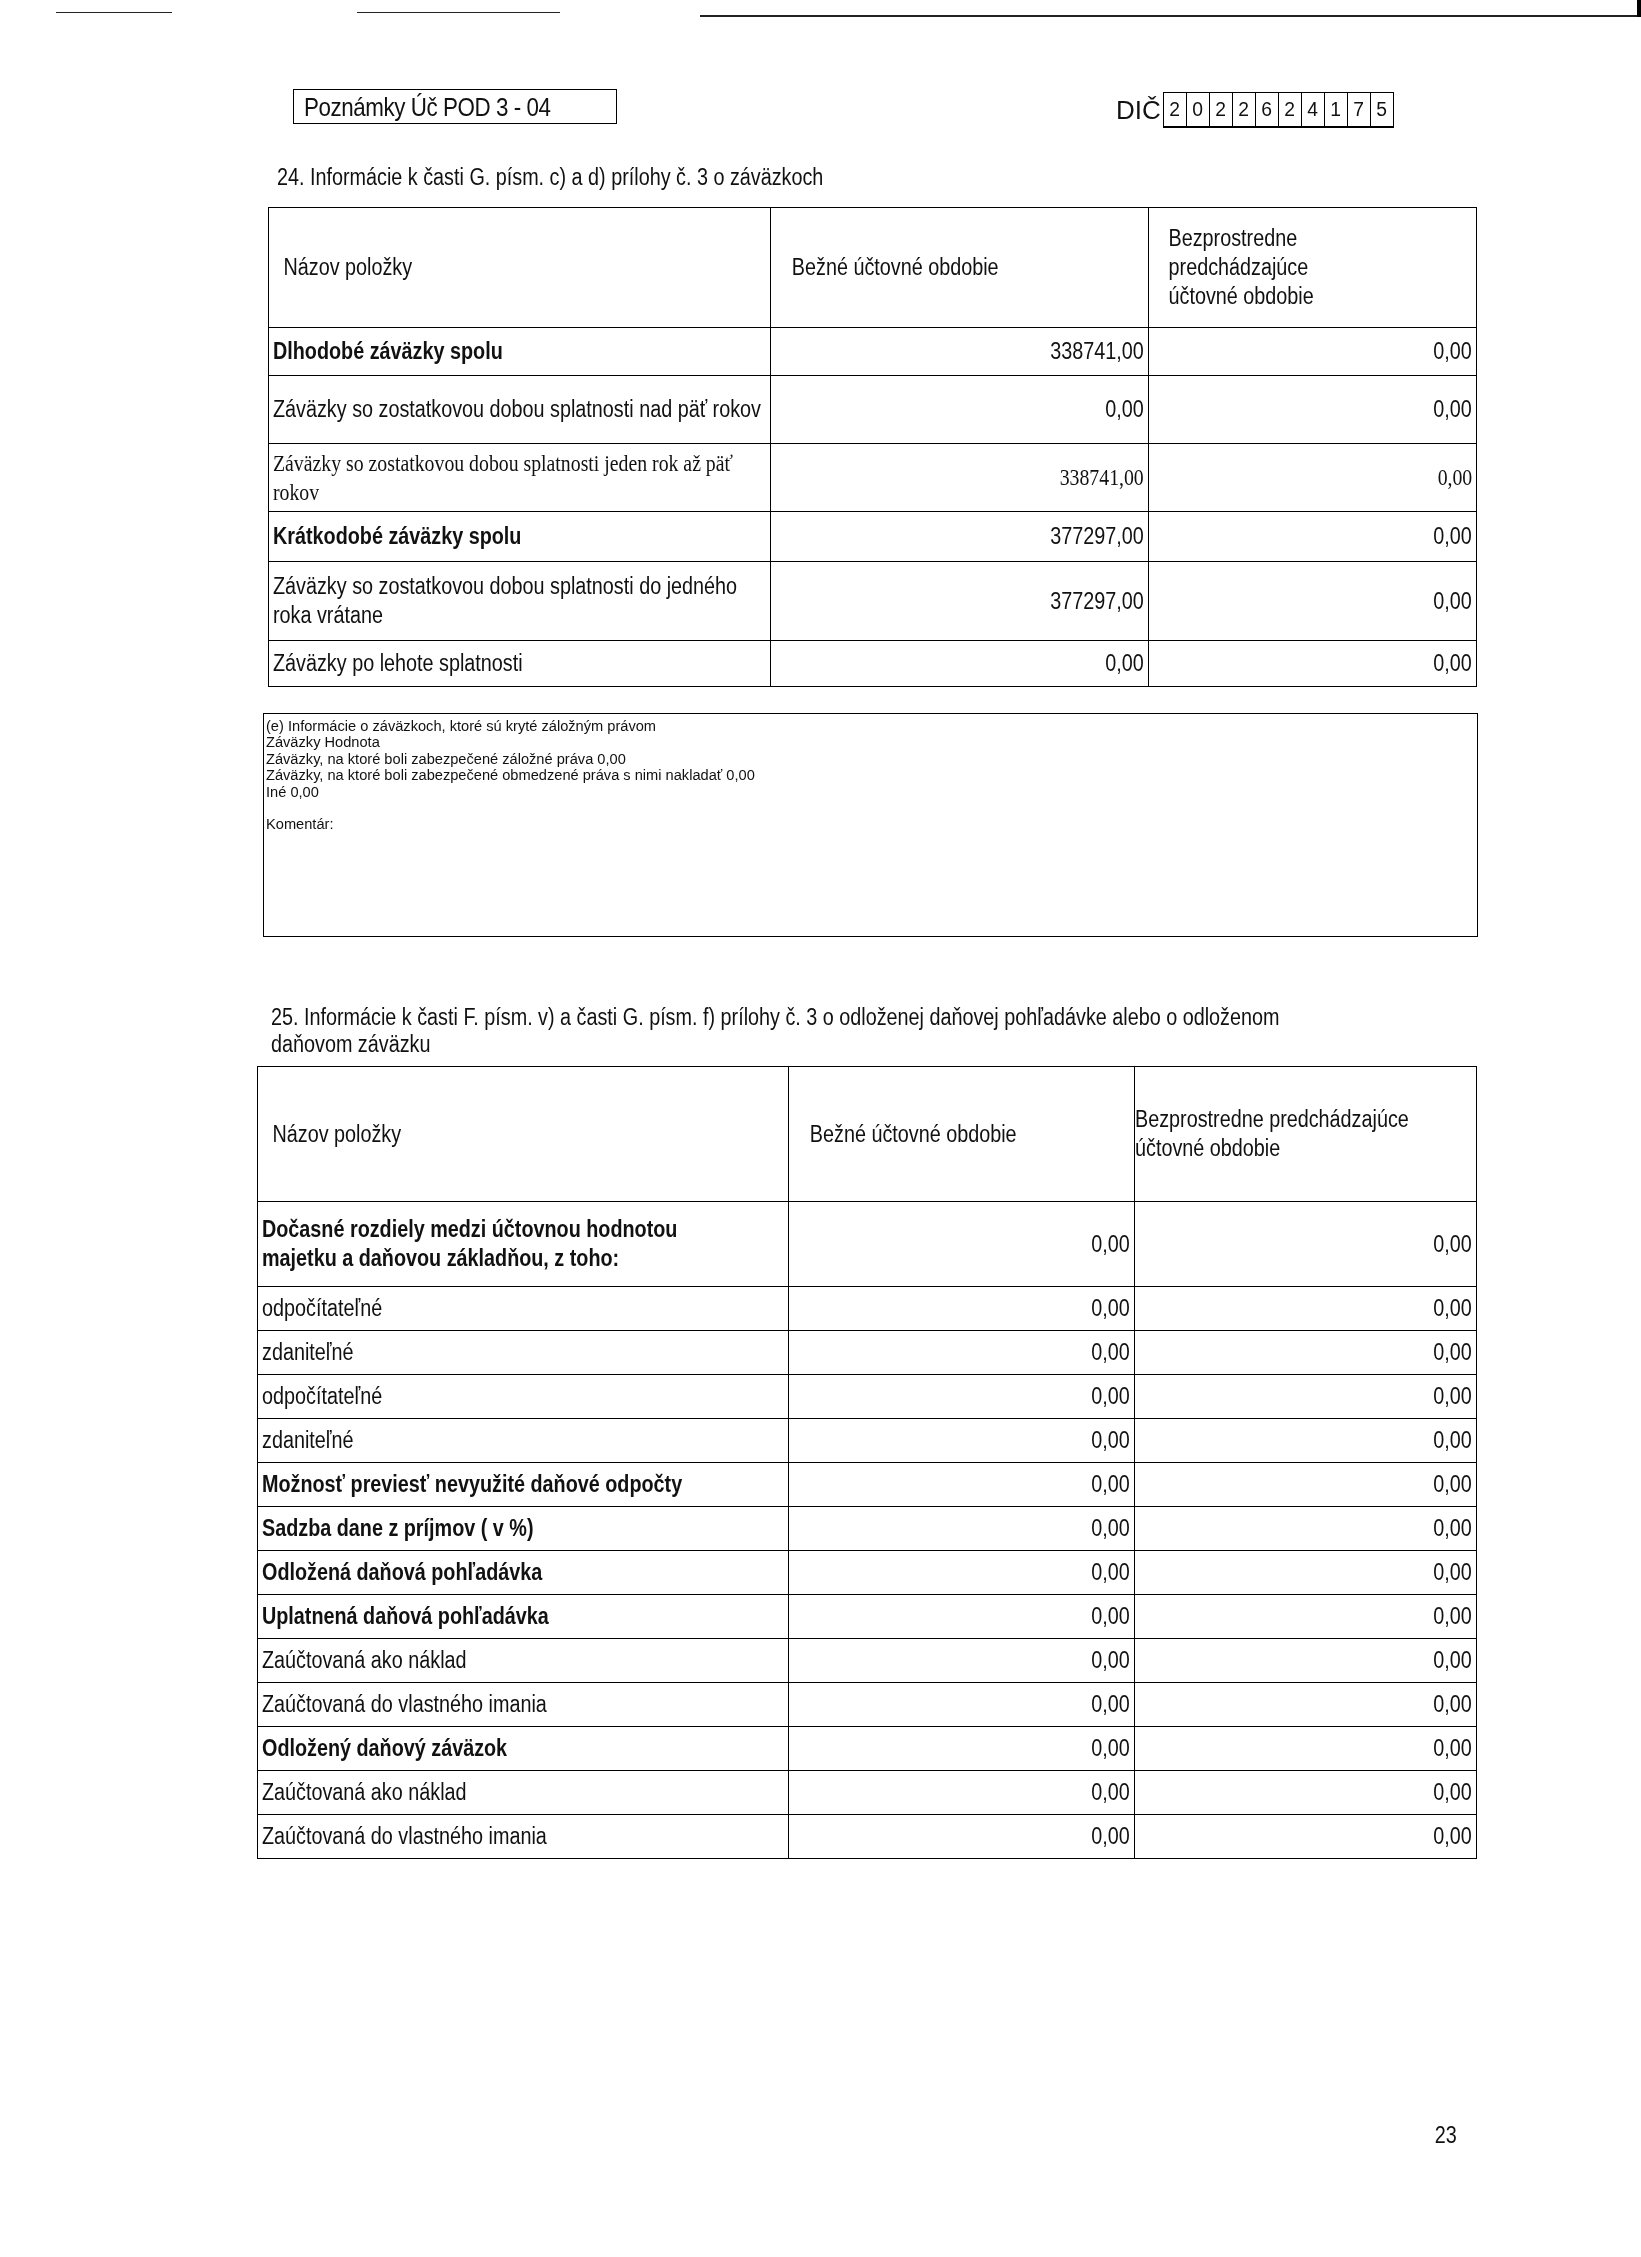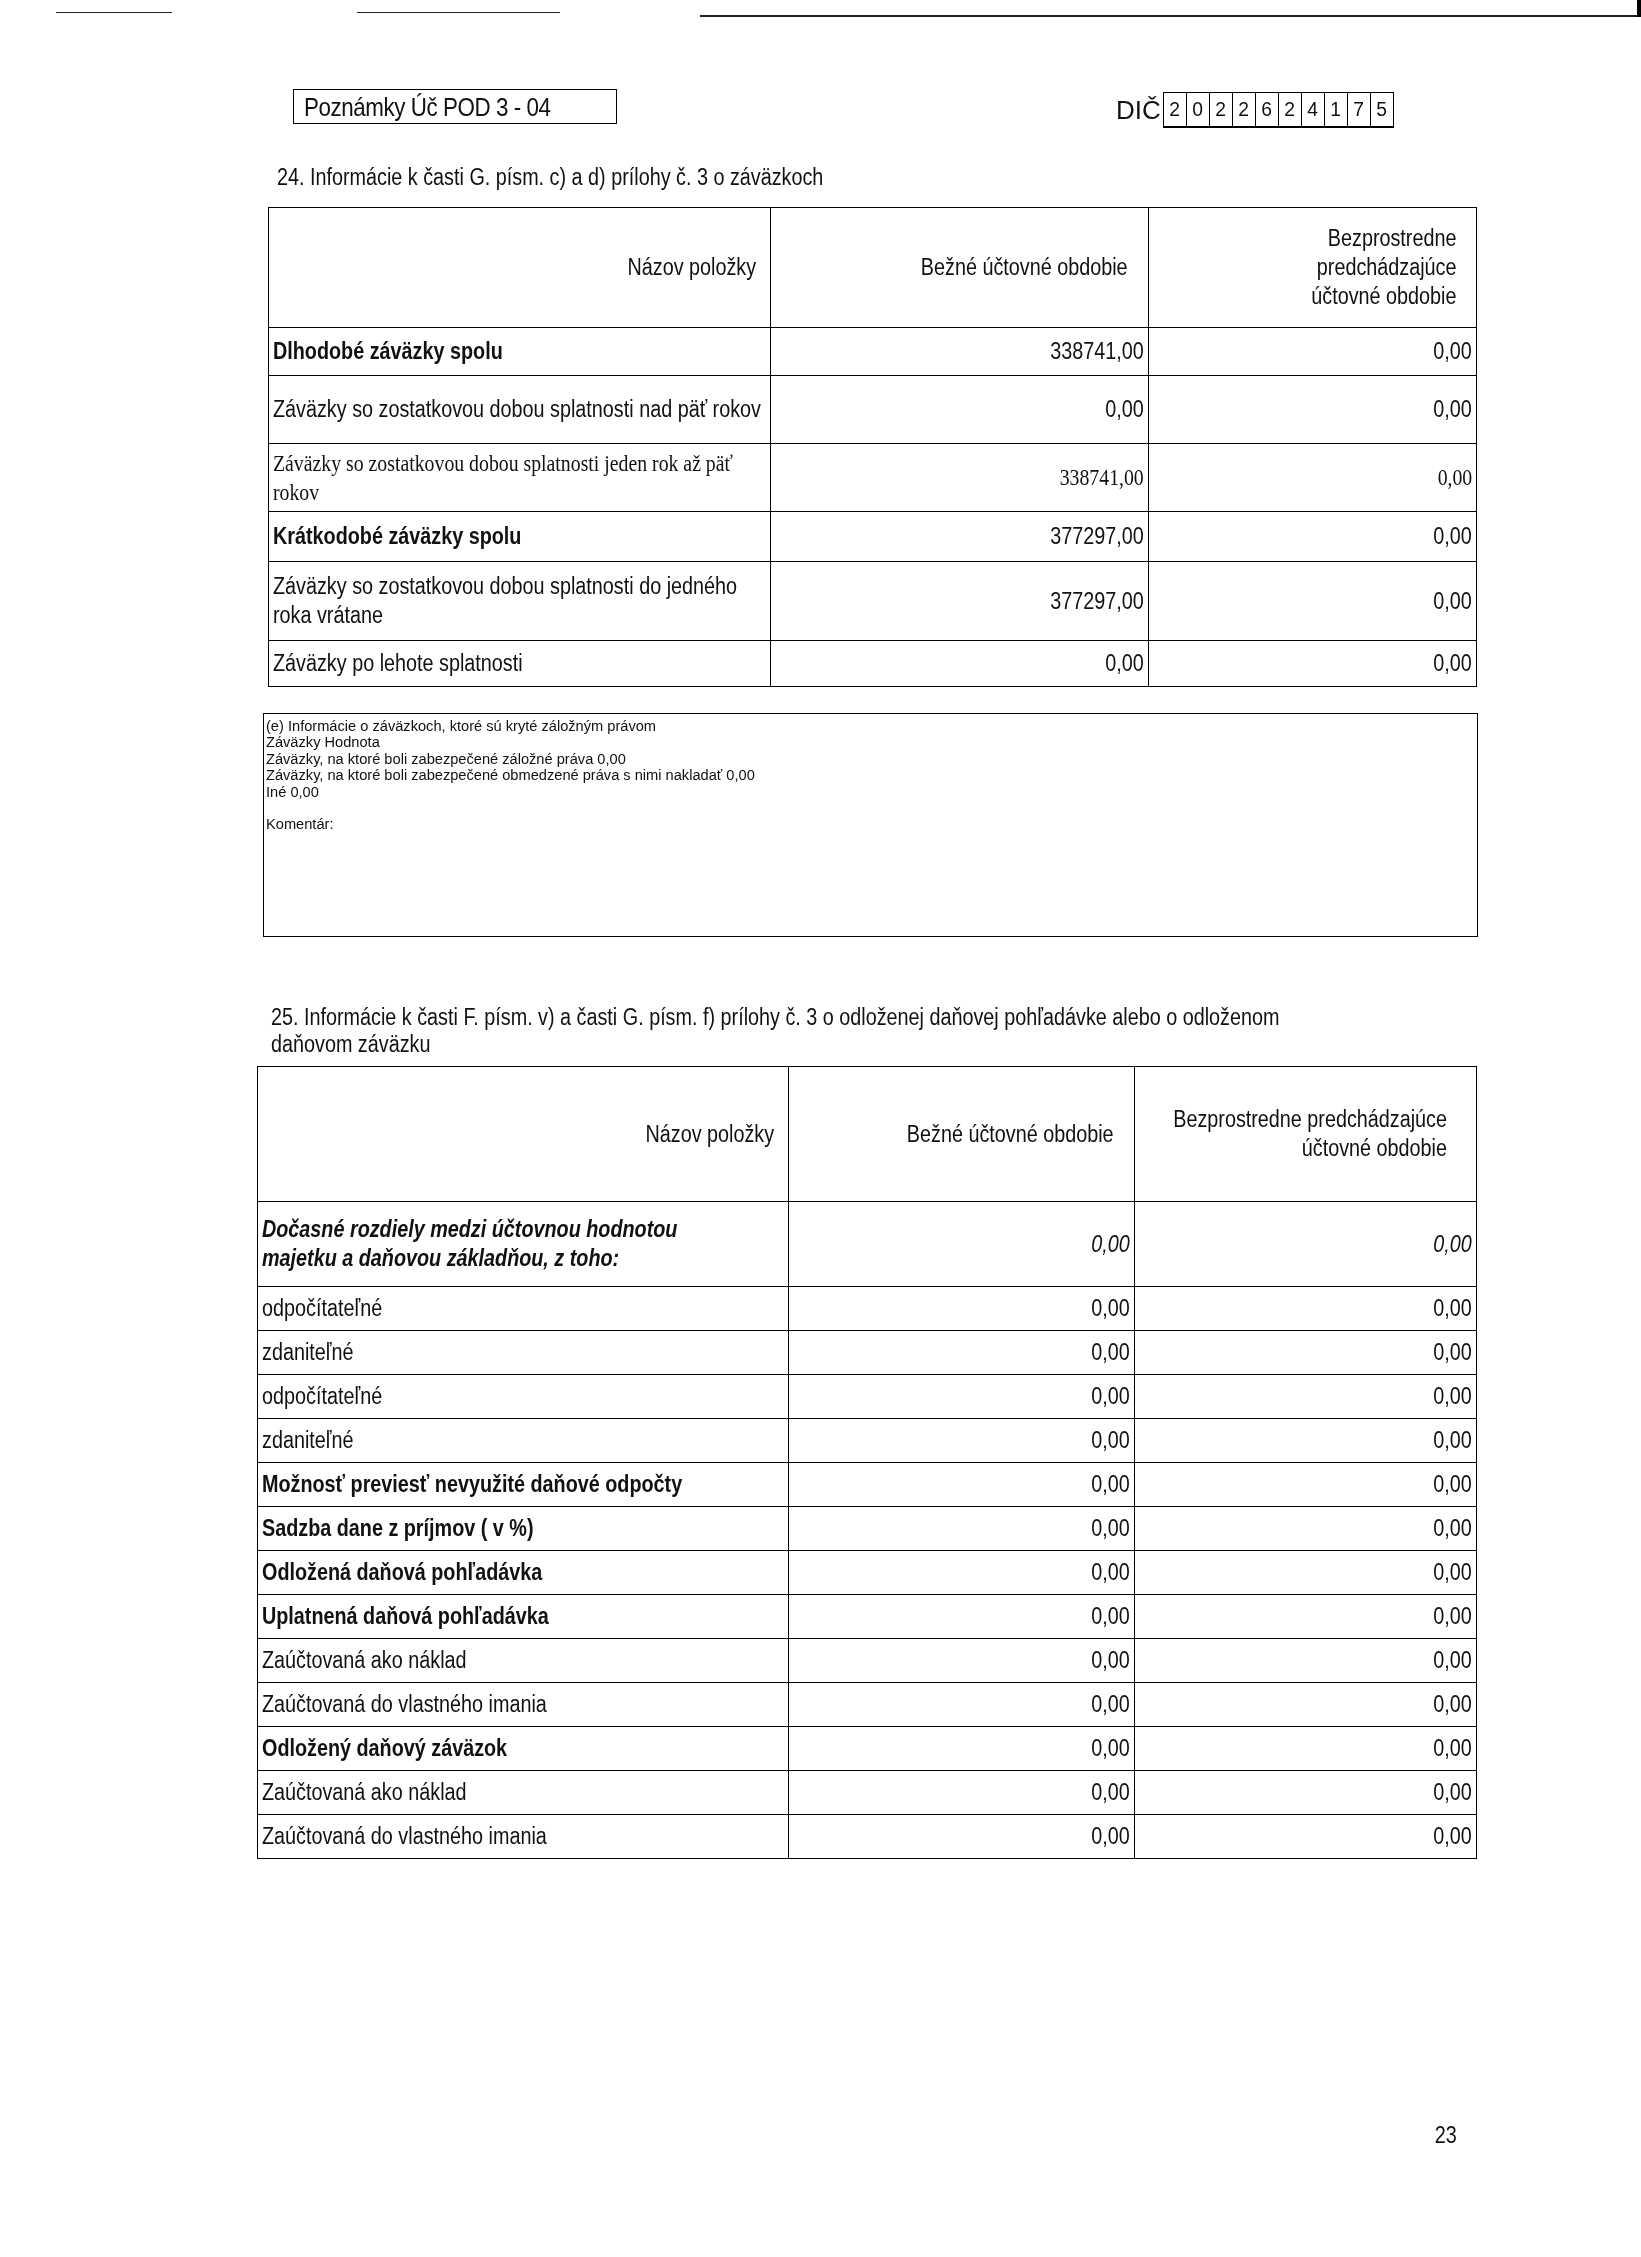--- a/index.html
+++ b/index.html
@@ -26,21 +26,21 @@
     white-space: nowrap; line-height: 27px;
   }
   .s24-title { left: 277px; top: 164px; }
   .s25-title { left: 271px; top: 1004px; }
 
   table.grid { position: absolute; border-collapse: collapse; table-layout: fixed; }
   table.grid td, table.grid th {
     border: 1.9px solid #000; padding: 0 3.9px; font-weight: normal;
     font-size: 23px; line-height: 29px; vertical-align: middle;
   }
-  table.grid th { text-align: right; }
+  table.grid th { text-align: left; }
   .cond { display: inline-block; transform: scaleX(0.86); transform-origin: left center; white-space: nowrap; }
   th .cond { transform-origin: center center; }
   td.num { text-align: right; }
   td.num .cond { transform-origin: right center; }
   td.name.bold { font-weight: bold; }
   td.name .cond { line-height: 29px; }
 
   #t24 { left: 268px; top: 207px; width: 1209px; }
   #t24 col.c1 { width: 502px; } #t24 col.c2 { width: 378px; } #t24 col.c3 { width: 328px; }
   #t24 tr.hdr { height: 120px; }
@@ -51,21 +51,21 @@
     position: absolute; left: 263px; top: 713px; width: 1215px; height: 224px;
     border: 1.9px solid #000; box-sizing: border-box; padding: 3.9px 1.9px;
     font-size: 15.4px; line-height: 16.4px;
   }
   .pledge-box div { white-space: nowrap; transform: scaleX(0.95); transform-origin: left center; }
   .pledge-box .gap { height: 16.4px; }
 
   #t25 { left: 257px; top: 1066px; width: 1218px; }
   #t25 col.c1 { width: 531px; } #t25 col.c2 { width: 346px; } #t25 col.c3 { width: 342px; }
   #t25 tr.hdr { height: 135px; }
-  #t25 tr.tall { height: 85px; font-style: italic; }
+  #t25 tr.tall { height: 85px; }
   #t25 tr.std { height: 44px; }
 
   .page-number { position: absolute; left: 1433px; top: 2122px; font-size: 23px; transform: scaleX(0.86); }
 </style>
 </head>
 <body>
 
 <div class="scan-line" style="left:56px;top:11.6px;width:116px;"></div>
 <div class="scan-line" style="left:357px;top:11.6px;width:203px;"></div>
 <div class="scan-line" style="left:700px;top:15.4px;width:941px;"></div>

